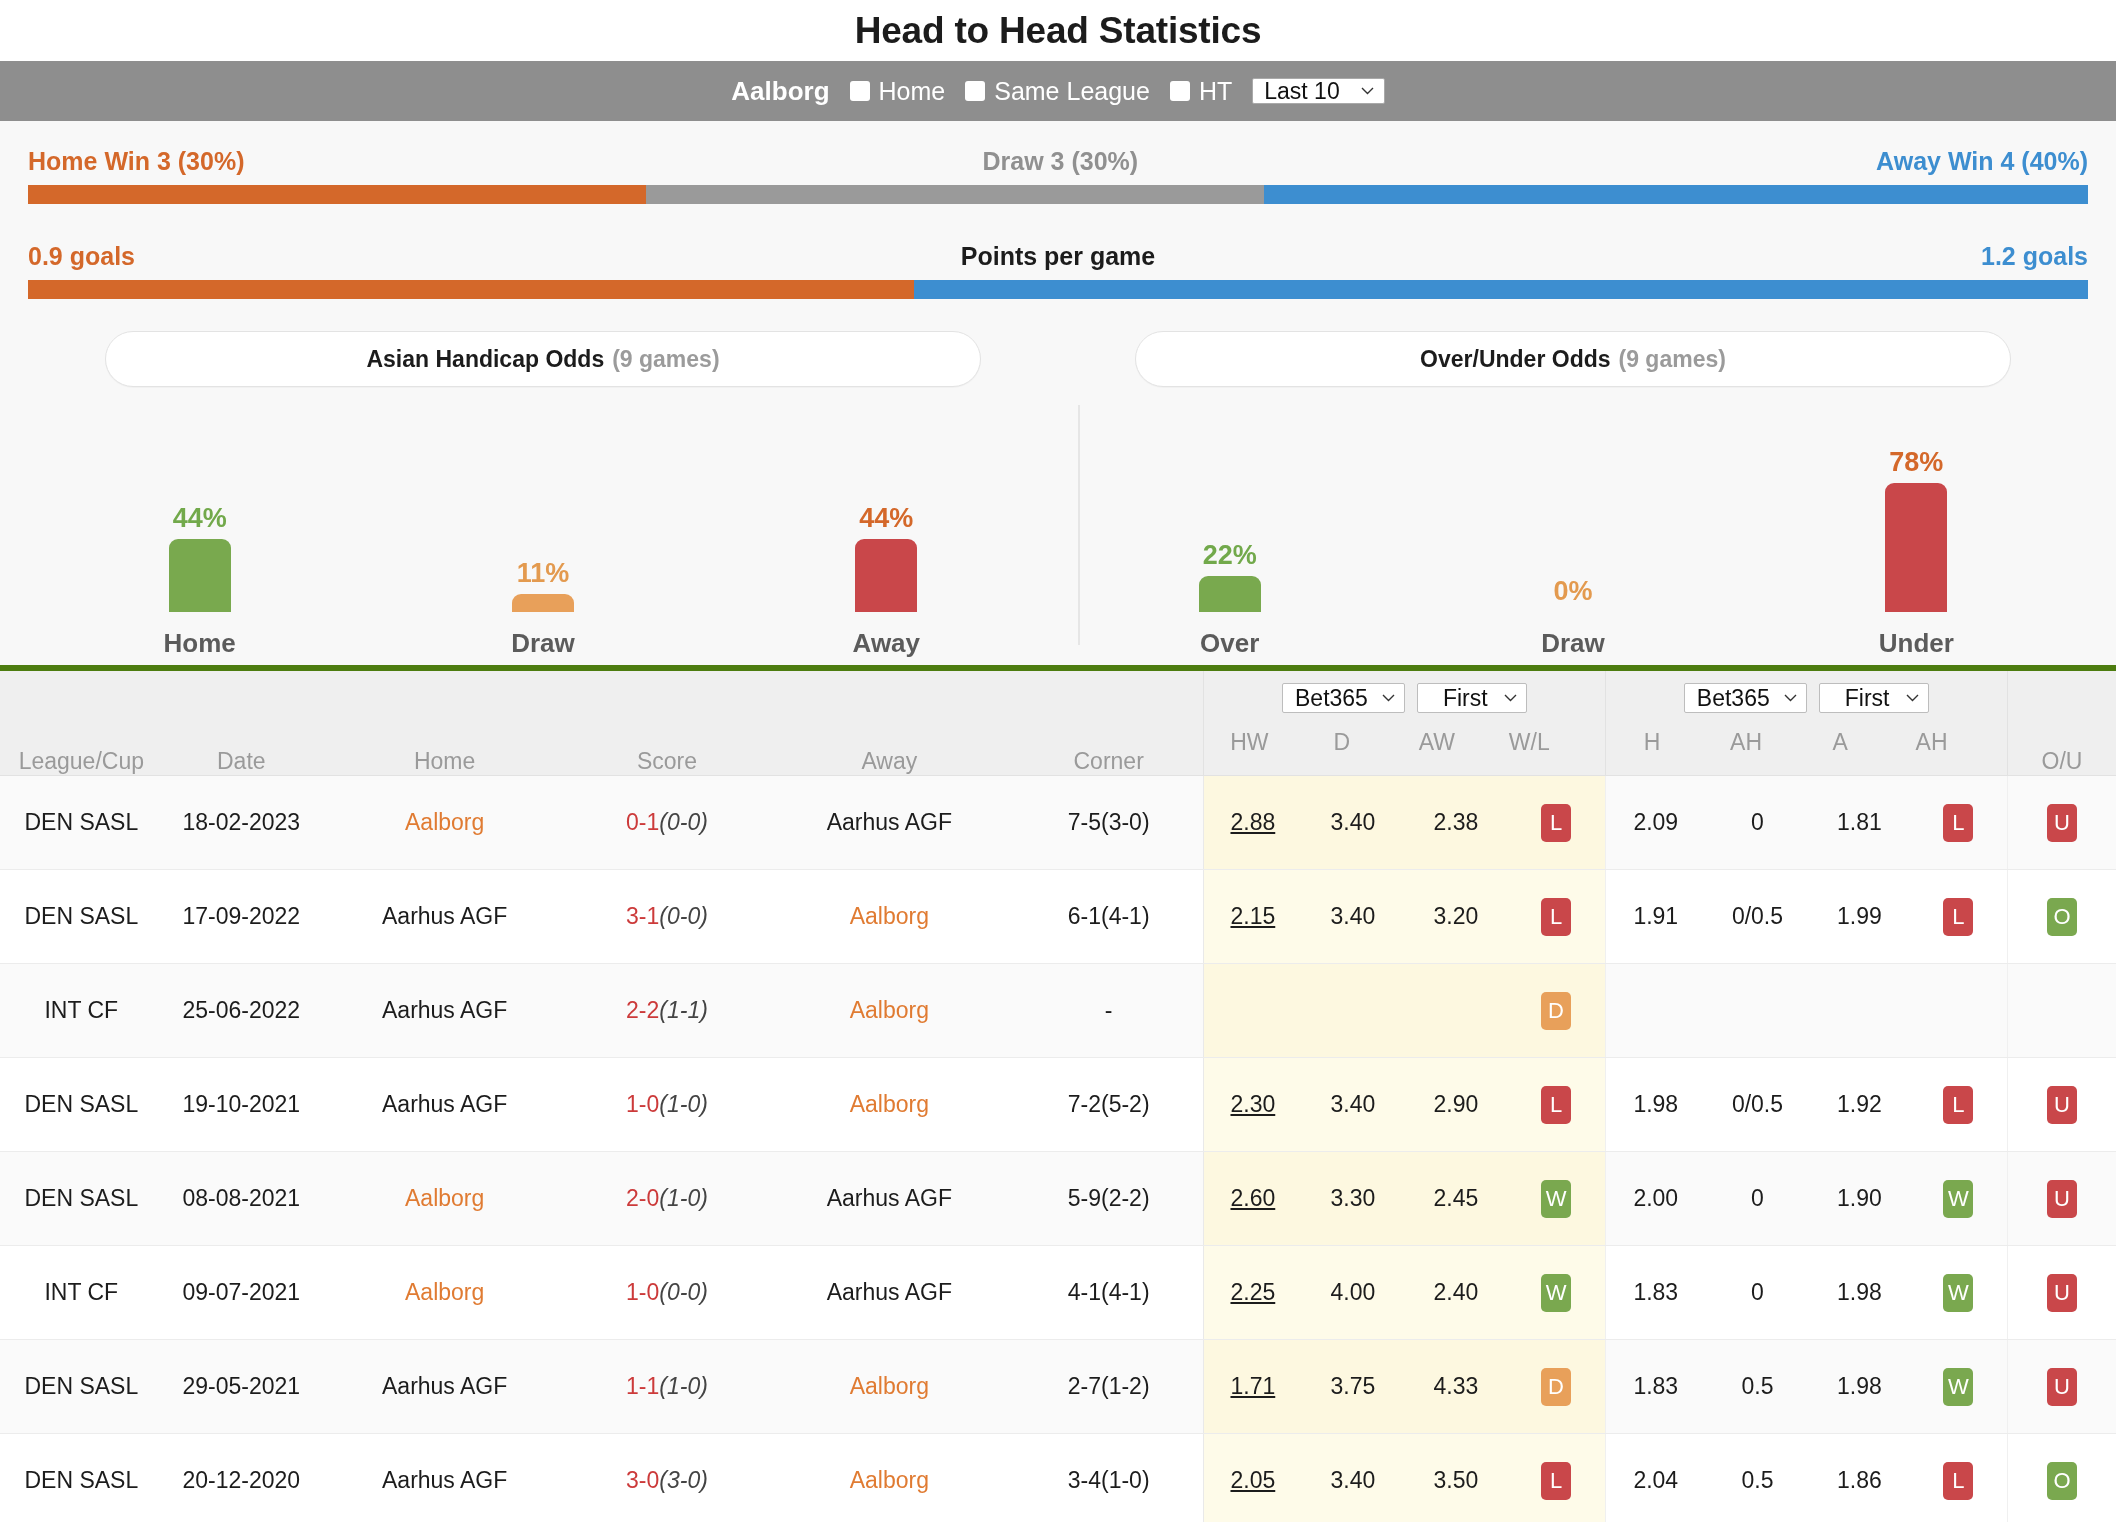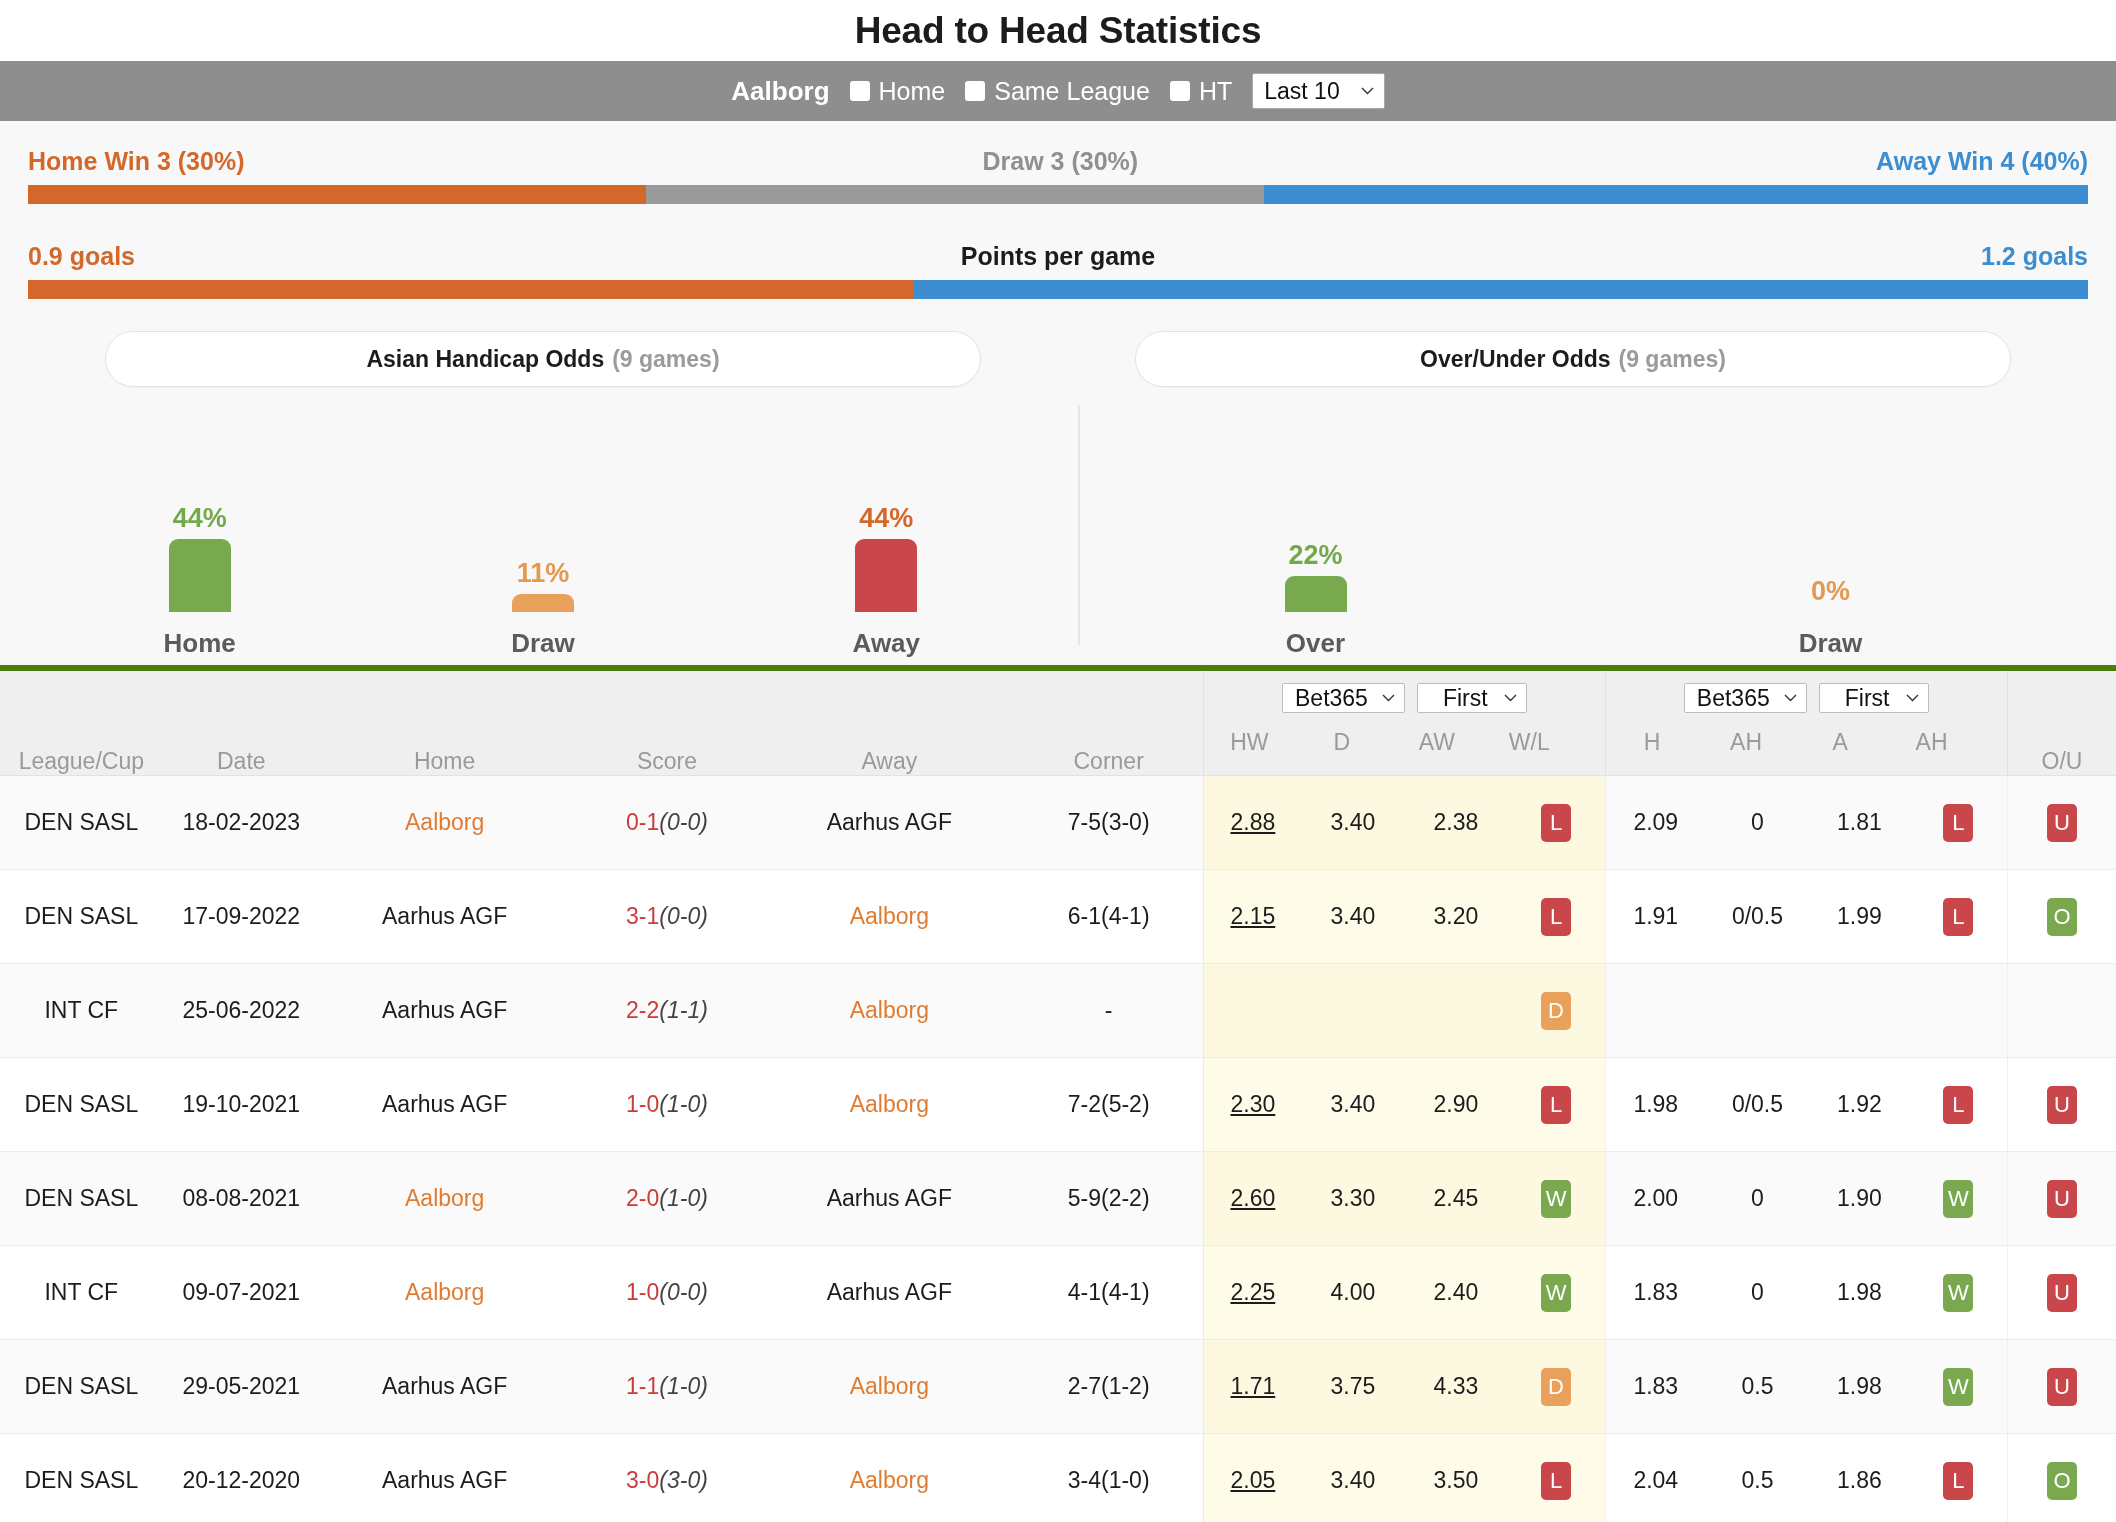--- a/index.html
+++ b/index.html
@@ -44,21 +44,21 @@
     background: #ffffff;
     border-radius: 3px;
     display: inline-block;
     margin-right: 9px;
   }
   .chk-label { font-size: 25px; color:#ffffff; }
   .sel {
     background: #ffffff;
     border: 1px solid #a9a9a9;
     border-radius: 2px;
-    height: 36px;
+    height: 26px;
     padding: 0 10px 0 11px;
     font-size: 23px;
     color: #111;
     display: inline-flex; align-items: center; gap: 21px;
     font-family: "Liberation Sans", sans-serif;
   }
   .caret {
     display: inline-block;
     width: 13px; height: 8px;
   }
@@ -314,20 +314,25 @@
       <div class="chart-half">
         <div class="bar-unit">
           <div class="bar-pct pct-green">22%</div>
           <div class="bar-rect bar-green" style="height: 36px;"></div>
           <div class="bar-name">Over</div>
         </div>
         <div class="bar-unit">
           <div class="bar-pct pct-orange">0%</div>
           <div class="bar-rect bar-orange" style="height: 0px;"></div>
           <div class="bar-name">Draw</div>
+        </div>
+        <div class="bar-unit">
+          <div class="bar-pct pct-red">78%</div>
+          <div class="bar-rect bar-red" style="height: 129px;"></div>
+          <div class="bar-name">Under</div>
         </div>
       </div>
     </div>
   </div>
 
   <table class="h2h">
     <colgroup>
       <col style="width:150px">
         <col style="width:145px">
         <col style="width:230px">

